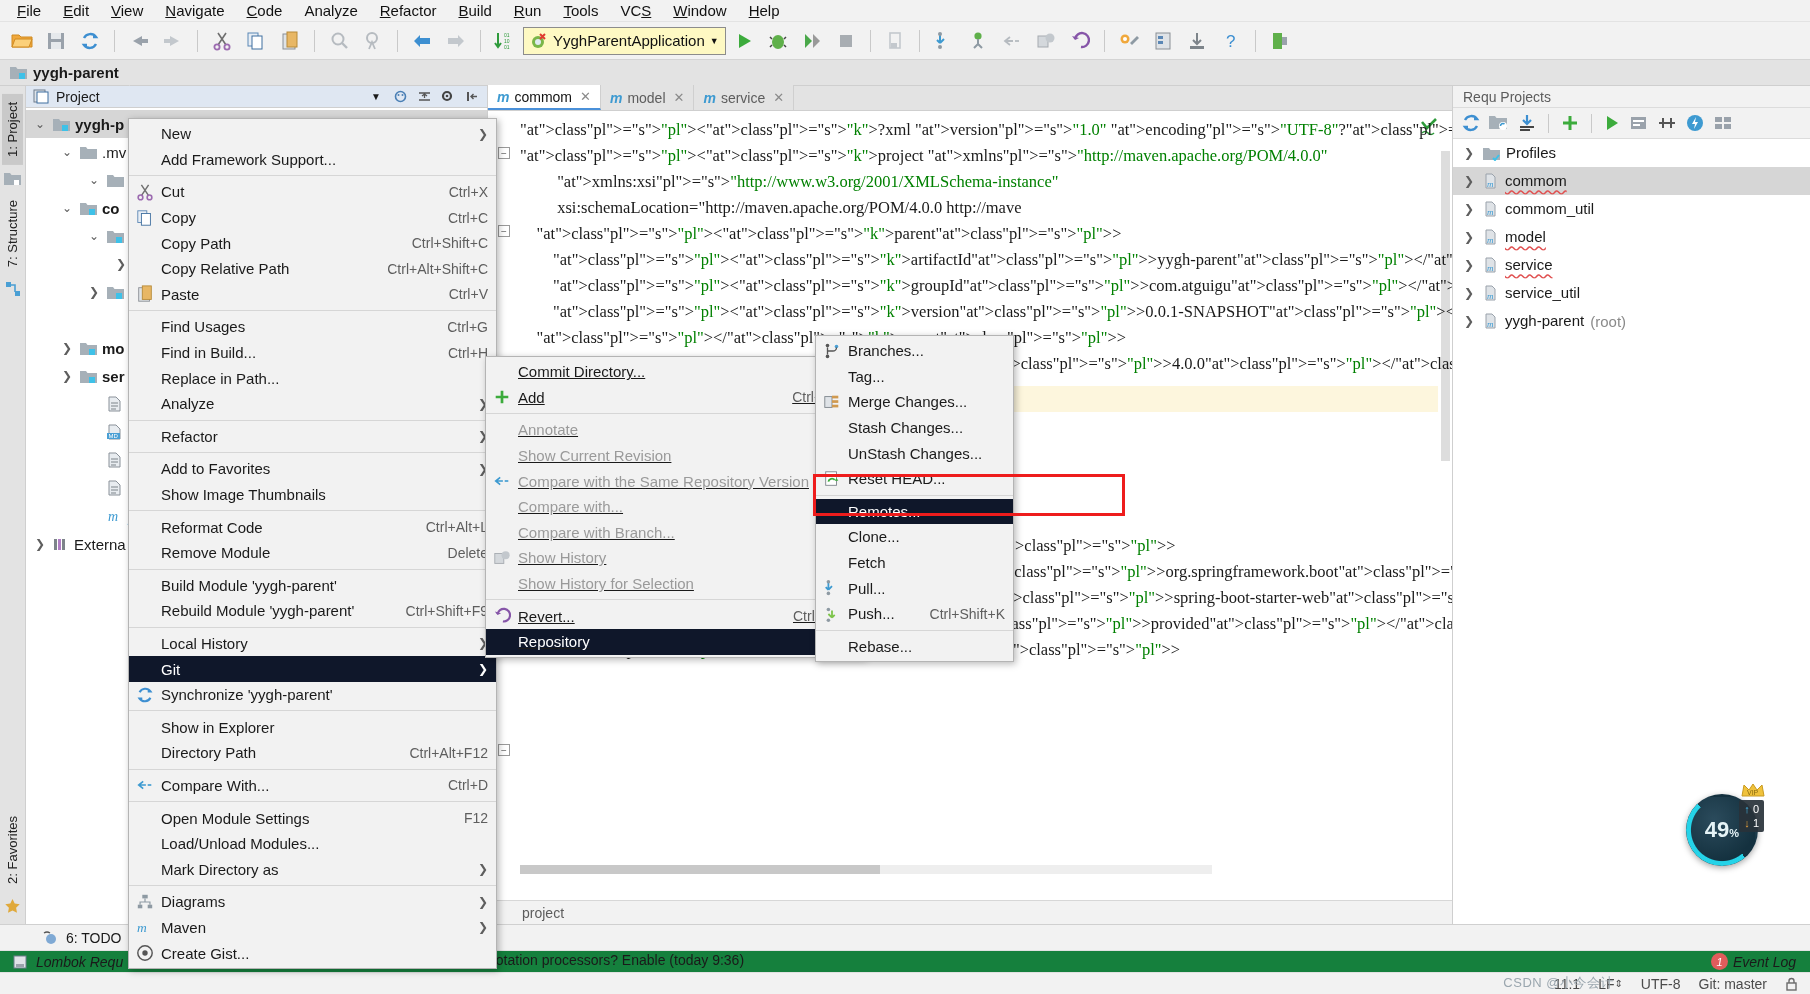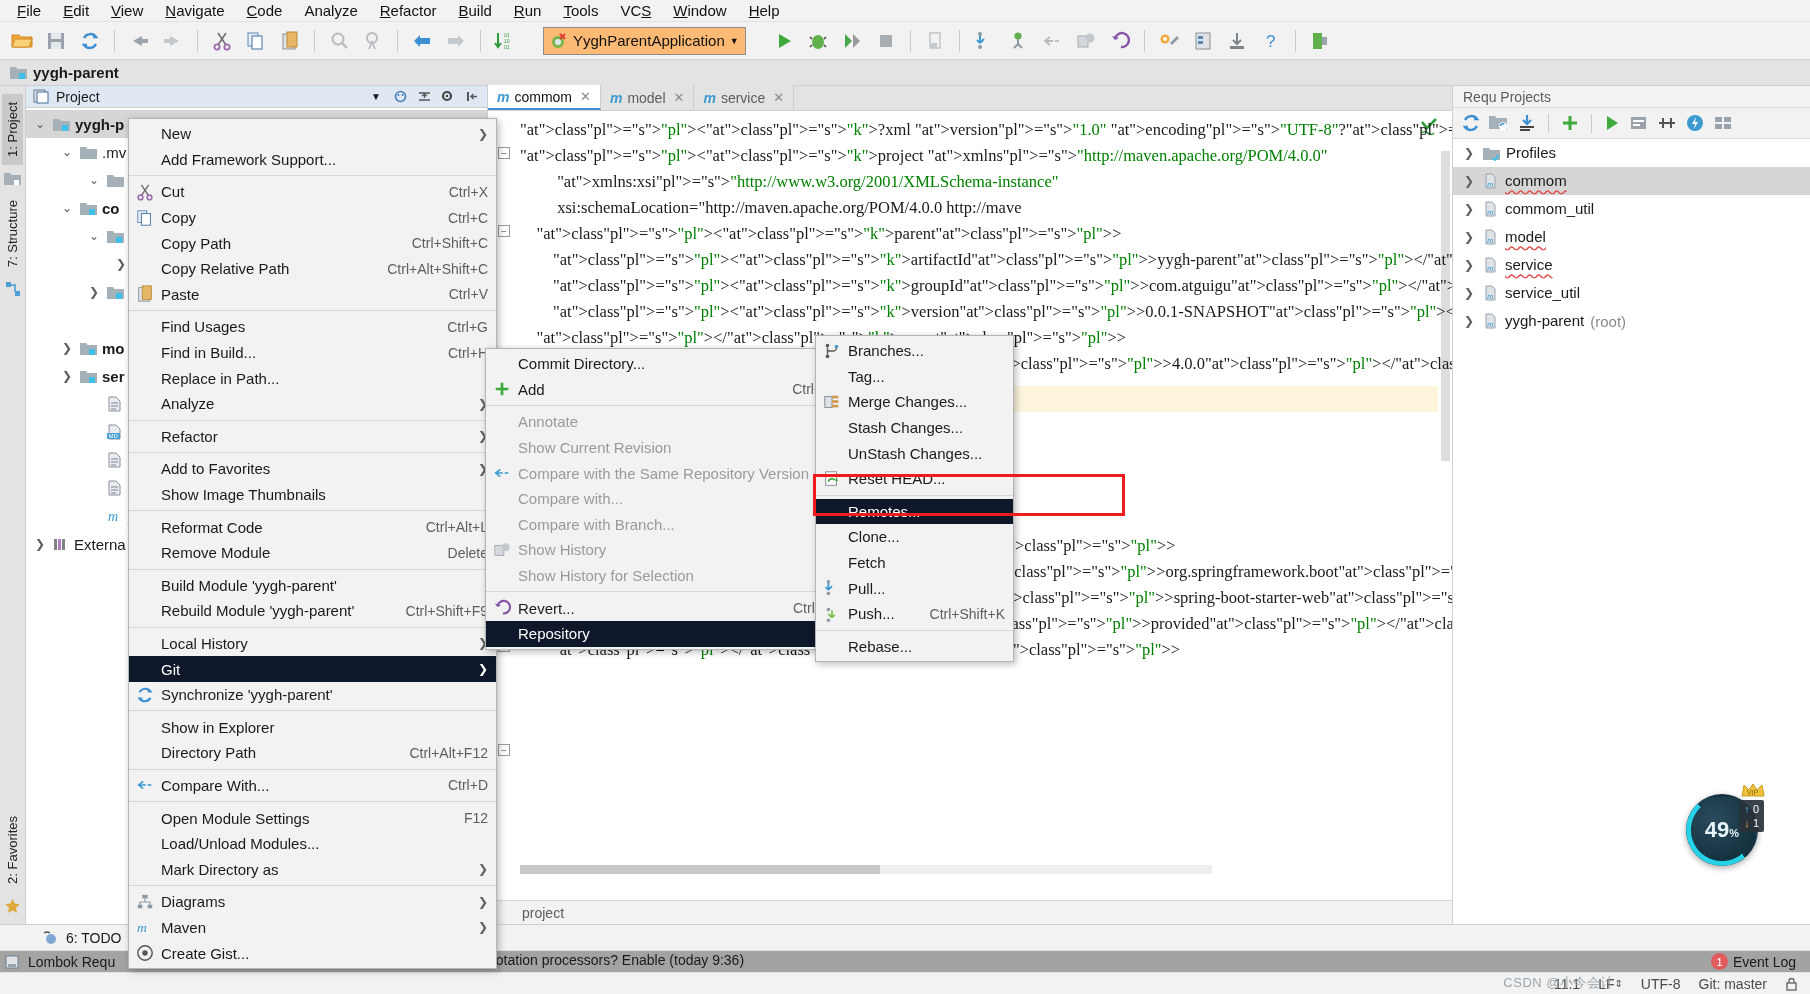--- a/index.html
+++ b/index.html
@@ -23,22 +23,22 @@
 
   
   .toolbar {
     height:38px; background:#f2f2f2; display:flex; align-items:center;
     padding:0 6px; border-bottom:1px solid #d4d4d4; gap:2px;
   }
   .tbtn { width:32px; height:30px; display:flex; align-items:center; justify-content:center;
           border-radius:2px; }
   .tsep { width:1px; height:22px; background:#c9c9c9; margin:0 6px; }
   .runcfg {
-    height:28px; min-width:196px; border:1px solid #8c8c8c; background:#fdba74;
-    display:flex; align-items:center; gap:5px; padding:0 6px; margin:0 20px;
+    height:28px; min-width:196px; border:1px solid #8c8c8c; background:#fef9c3;
+    display:flex; align-items:center; gap:5px; padding:0 6px; margin:0 0;
     font-size:15px; color:#111;
   }
   .runcfg .caret { margin-left:auto; font-size:9px; }
 
   
   .breadcrumb {
     height:26px; background:#e3e3e3; display:flex; align-items:center;
     padding-left:10px; gap:6px; font-weight:bold; font-size:15px;
     border-bottom:1px solid #cfcfcf;
   }
@@ -112,22 +112,22 @@
   .mrow.sel { background:#d6d6d6; }
   .mrow .lbl { border-bottom:1px dotted transparent; }
   .wavy { text-decoration: underline; text-decoration-style: wavy; text-decoration-color:#e05050;
           text-underline-offset:3px; }
   .rootsuffix { color:#8a8a8a; }
 
   
   .bottombars { position:absolute; left:0; right:0; bottom:0; height:70px; }
   .toolwin { height:26px; background:#f2f2f2; border-top:1px solid #d0d0d0;
              display:flex; align-items:center; padding-left:42px; font-size:14px; gap:6px; }
-  .notifbar { height:22px; background:#a3a3a3; display:flex; align-items:center;
-              padding-left:4px; font-size:14px; color:#1a1a1a; border-top:1px solid #e1e1e1; }
+  .notifbar { height:22px; background:#15803d; display:flex; align-items:center;
+              padding-left:12px; font-size:14px; color:#1a1a1a; border-top:1px solid #e1e1e1;font-style:italic; }
   .statusbar { height:22px; background:#f2f2f2; display:flex; align-items:center;
                padding:0 12px; font-size:14px; color:#4b4b4b; border-top:1px solid #e1e1e1; }
   .statusbar .sp { flex:1; }
   .statusbar .it { margin-left:18px; }
   .badge { width:17px;height:17px;border-radius:50%;background:#e05c5c;color:#fff;
            font-size:11px;display:flex;align-items:center;justify-content:center;margin-right:5px; }
 
   
   .menu {
     position:absolute; background:#f2f2f2; border:1px solid #b4b4b4;
@@ -137,21 +137,21 @@
   .menu .row .ic { width:32px; min-width:32px; display:flex; align-items:center; justify-content:center; }
   .menu .row .lb { flex:1; padding-right:26px; }
   .menu .row .sc { color:#5e5e5e; font-size:14px; }
   .menu .row .sub { margin-left:10px; color:#5e5e5e; font-size:12px; }
   .menu .row.hi { background:#0f172a; color:#fff; }
   .menu .row.hi .sub { color:#fff; }
   .menu .row.dis { color:#9a9a9a; }
   .menu .div { height:1px; background:#d6d6d6; margin:3px 0; }
 
   #menu-main { left:128px; top:118px; width:369px; }
-  #menu-git  { left:485px; top:348px; width:380px; }
+  #menu-git  { left:485px; top:356px; width:380px;text-decoration:underline; }
   #menu-repo { left:815px; top:335px; width:199px; }
 
   .redbox { position:absolute; left:813px; top:474px; width:312px; height:42px;
             border:3px solid #ee1c1c; z-index:60; pointer-events:none; }
 
   
   .gauge { position:absolute; right:52px; bottom:128px; width:72px; height:72px; z-index:40; }
   .gauge .disc { width:72px;height:72px;border-radius:50%;
      background:radial-gradient(circle at 38% 34%, #2b4b5c 0%, #14313f 72%);
      box-shadow:0 2px 6px rgba(0,0,0,.35); display:flex;align-items:center;justify-content:center;

